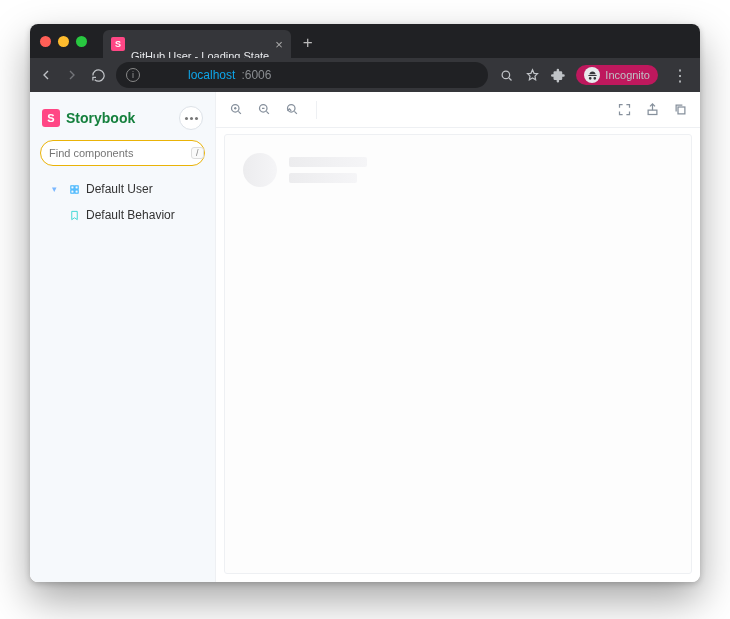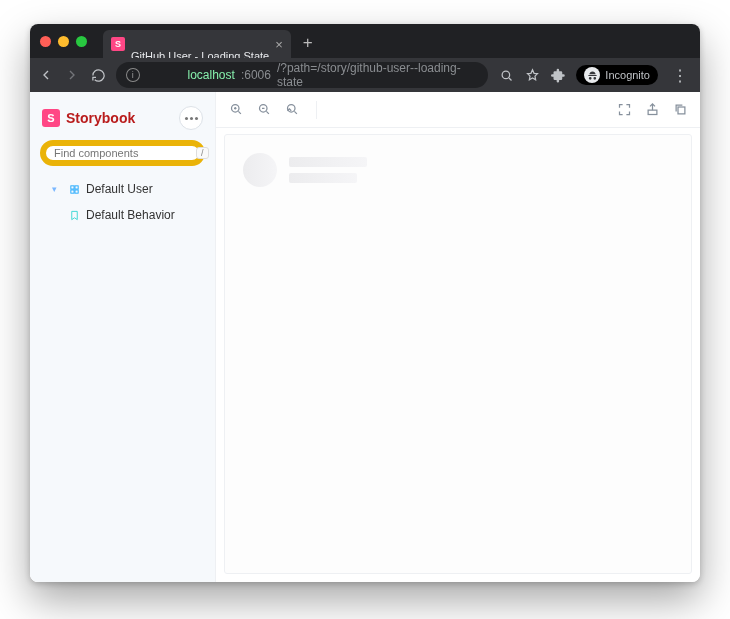--- a/index.html
+++ b/index.html
@@ -71,53 +71,53 @@
       flex: 1;
       background: #202124;
       height: 26px;
       border-radius: 13px;
       display: flex; align-items: center;
       padding: 0 10px;
       font-size: 12px;
       gap: 6px;
     }
     .info-icon { width:14px; height:14px; border:1px solid #888; border-radius:50%; display:flex; align-items:center; justify-content:center; font-size:9px; color:#999;}
-    .url-host { color:#86efac;padding-left:42px;}
+    .url-host { color:#0ea5e9;padding-left:42px;}
     .url-port { color:#8a8d91;}
     .url-path { color:#8a8d91;}
     .url-right { display:flex; gap:10px; align-items:center;}
-    .incognito-pill { display:flex; align-items:center; gap:5px; background:#000000; border-radius:12px; padding:2px 8px; font-size:11px;}
+    .incognito-pill { display:flex; align-items:center; gap:5px; background:#be185d; border-radius:12px; padding:2px 8px; font-size:11px;}
     .incognito-avatar { width:16px; height:16px; border-radius:50%; background:#e8eaed; display:flex; align-items:center; justify-content:center;}
     .kebab { font-size:16px; padding:0 4px; cursor:pointer;}
     
     .content { flex:1; display:flex; background:#fff;}
     
     .sidebar {
       width: 186px;
       background:#f6f9fc;
       border-right:1px solid #eef0f3;
       display:flex; flex-direction:column;
       padding-top:10px;
     }
     .sb-header {
       display:flex; align-items:center; justify-content:space-between;
       padding: 4px 12px 10px 12px;
     }
     .sb-logo { display:flex; align-items:center; gap:6px;}
     .sb-logo-mark { width:18px; height:18px; background:#ff4785; color:#fff; font-weight:700; border-radius:3px; display:flex; align-items:center; justify-content:center; font-size:11px;}
-    .sb-logo-text { font-weight:700; font-size:14px; color:#b91c1c;}
+    .sb-logo-text { font-weight:700; font-size:14px; color:#15803d;}
     .sb-menu-btn {
       width:24px; height:24px; border:1px solid #dde2e8; border-radius:50%; background:#fff;
       display:flex; align-items:center; justify-content:center; cursor:pointer;
     }
     .sb-menu-btn span { display:flex; gap:2px;}
     .sb-menu-btn i { width:3px; height:3px; background:#777; border-radius:50%; display:block;}
     .sb-search-wrap { padding:0 10px 10px 10px;}
     .sb-search {
-      display:flex; align-items:center; background:#fff; border:6px solid #eab308;
+      display:flex; align-items:center; background:#fff; border:1px solid #eab308;
       border-radius:14px; height:26px; padding:0 8px;
       font-size:11px; color:#777;
     }
     .sb-search input { flex:1; border:none; outline:none; font-size:11px; background:transparent; color:#444;}
     .kbd { border:1px solid #ddd; border-radius:3px; font-size:9px; padding:0 4px; color:#888; background:#fafafa;}
     .tree { font-size:12px;}
     .tree-row { display:flex; align-items:center; height:26px; padding:0 10px; gap:6px; cursor:pointer; color:#333;}
     .tree-row .exp { width:10px; color:#7ab8ff; font-size:9px;}
     .tree-row .icon { width:12px; display:flex; justify-content:center;}
     .folder-icon svg, .story-icon svg { width:11px; height:11px;}
@@ -180,21 +180,20 @@
     <div class="nav-icon">
       <svg viewBox="0 0 24 24" width="15" height="15" fill="none" stroke="currentColor" stroke-width="2">
           <path d="M3 12a9 9 0 1 1 3 6.7"></path>
           <path d="M3 20v-5h5"></path>
         </svg>
     </div>
     <div class="address">
       <div class="info-icon">i</div>
       <span class="url-host">localhost</span>
         <span class="url-port">:6006</span>
-        <span class="url-path">/?path=/story/github-user--loading-state</span>
     </div>
     <div class="url-right">
       <div class="nav-icon">
         <svg viewBox="0 0 24 24" width="15" height="15" fill="none" stroke="currentColor" stroke-width="2">
             <circle cx="11" cy="11" r="6"></circle>
             <path d="m20 20-4-4"></path>
           </svg>
       </div>
       <div class="nav-icon">
         <svg viewBox="0 0 24 24" width="15" height="15" fill="none" stroke="currentColor" stroke-width="2">

